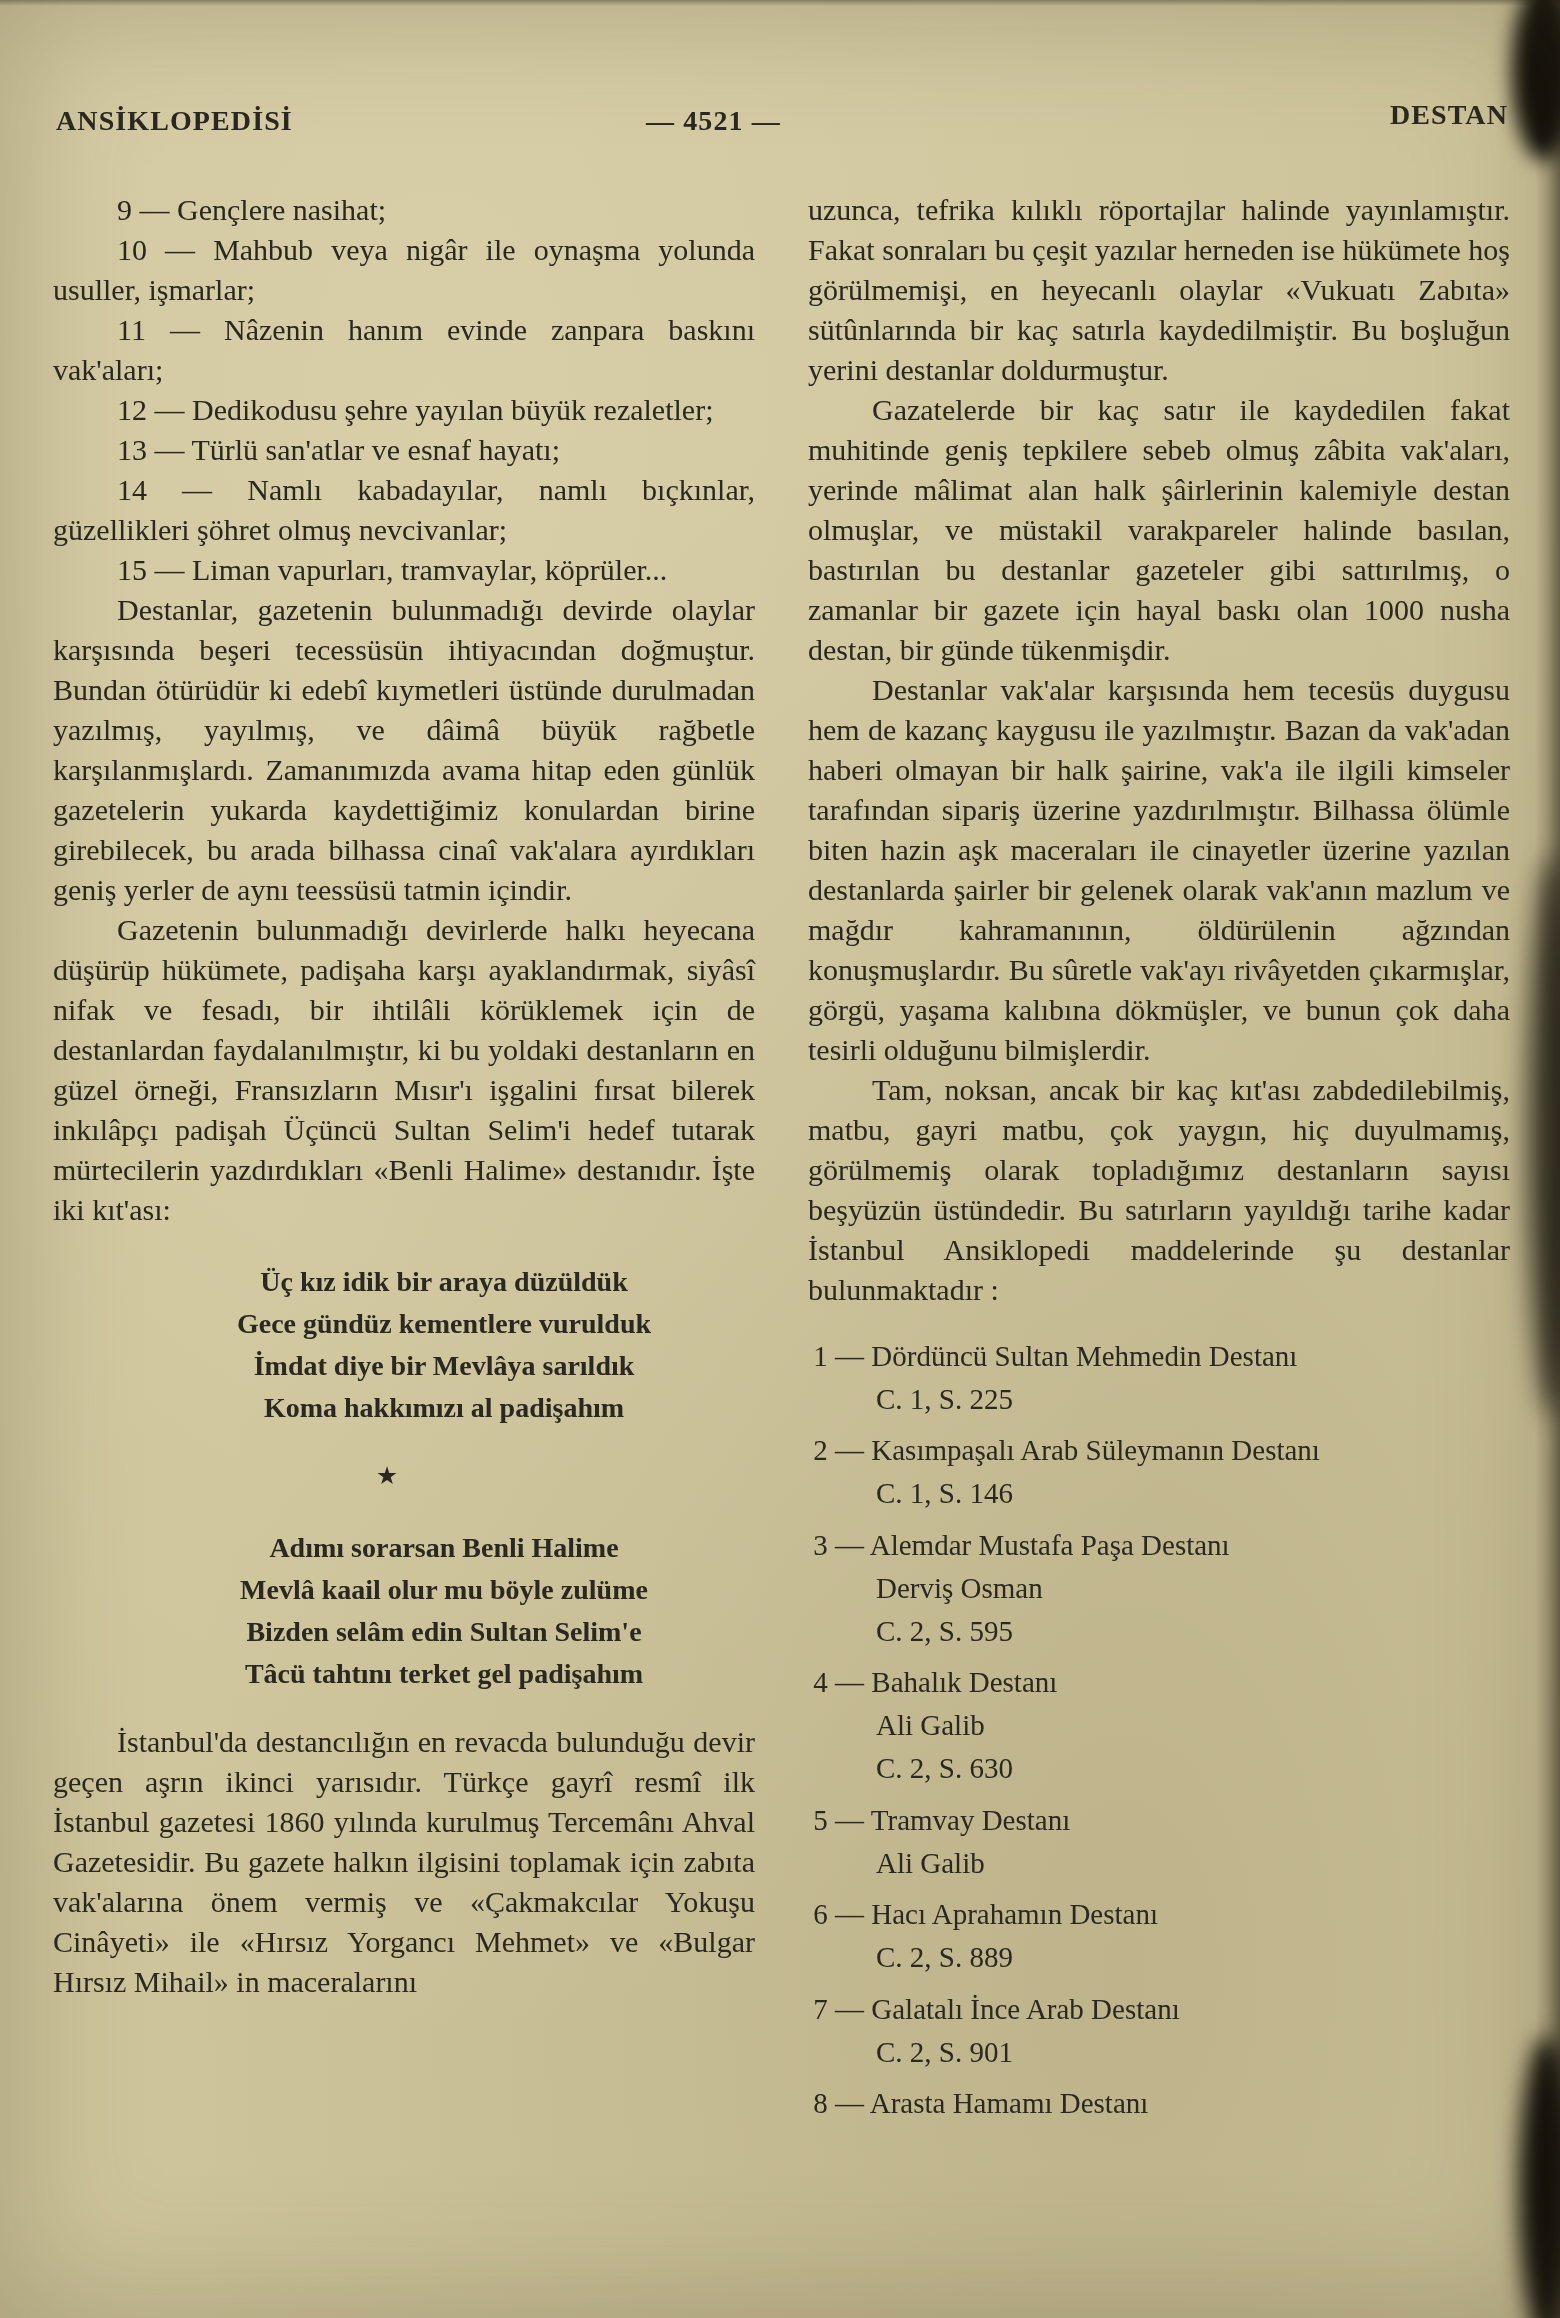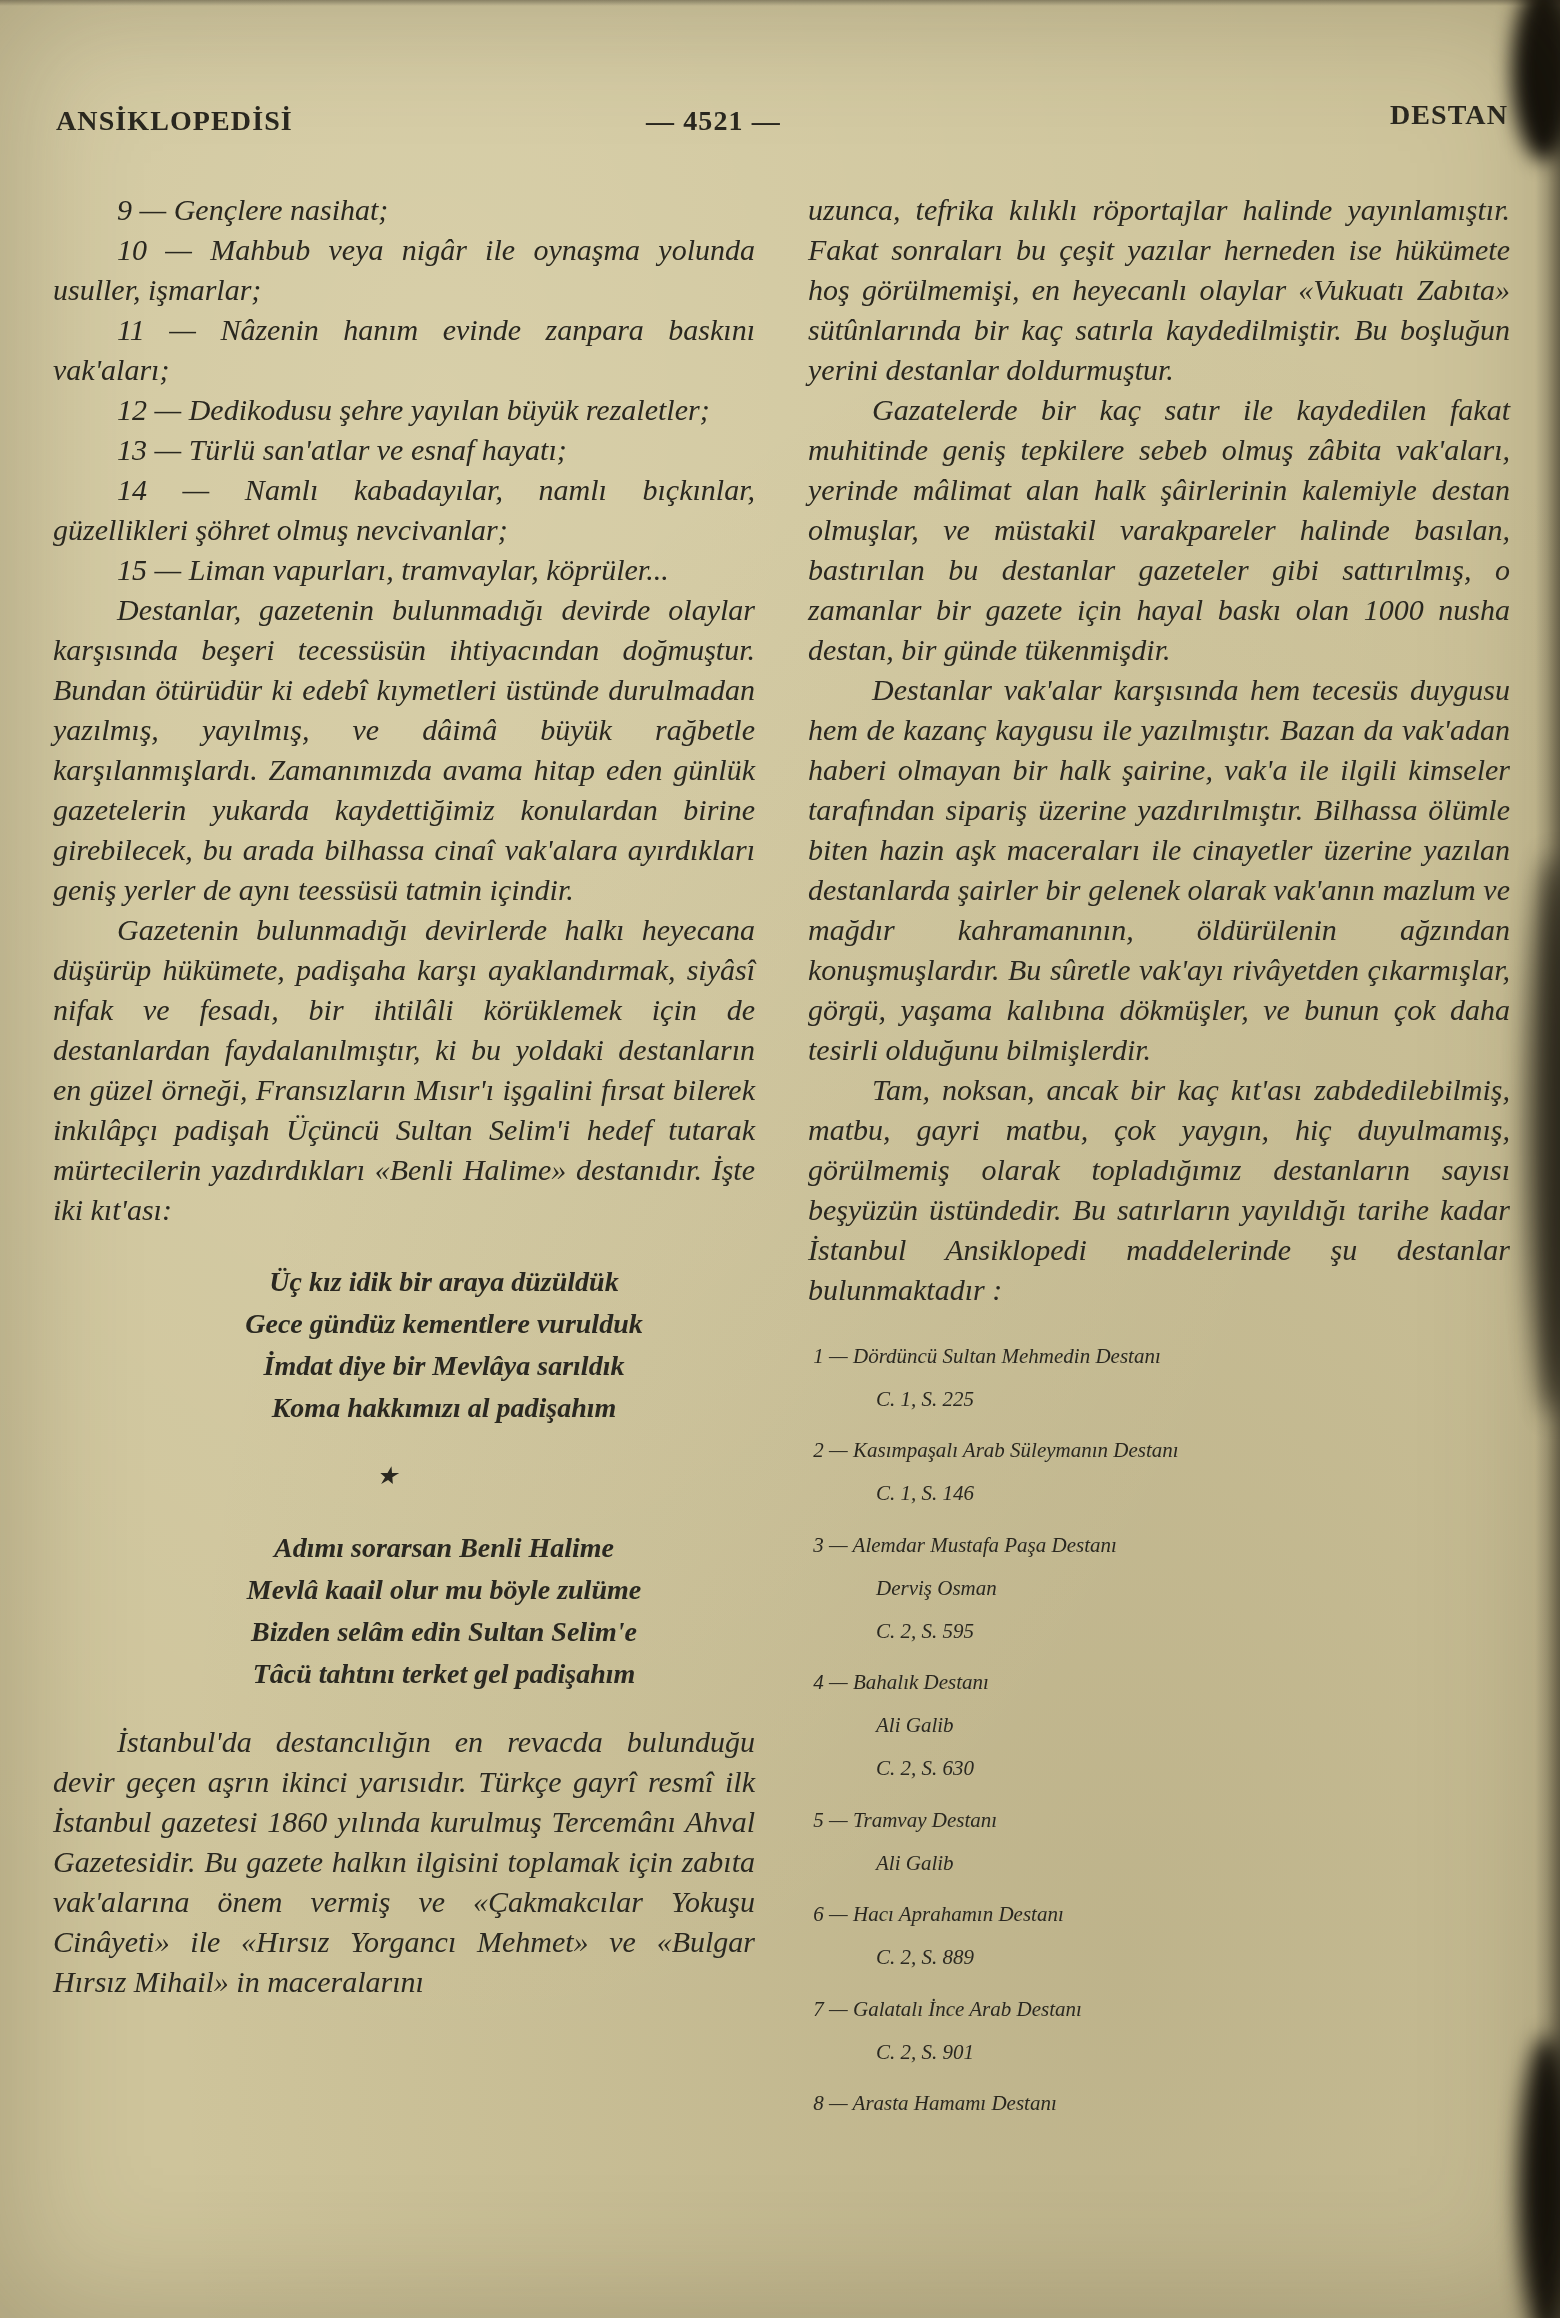--- a/index.html
+++ b/index.html
@@ -44,21 +44,20 @@
     display:flex;
     gap:53px;
     padding:31px 51px 0 53px;
   }
   .col{
     flex:1 1 0;
     min-width:0;
     font-size:30px;
     line-height:40px;
     text-align:justify;
-    font-style:italic;
   }
   .col p{margin:0;}
   .para{text-indent:64px;}
   .para.no-indent{text-indent:0;}
   .item{text-indent:64px;}
   
   .poem{
     margin:31px 0 27px 80px;
     font-weight:bold;
     font-size:28px;
@@ -68,21 +67,21 @@
   .poem-line{white-space:nowrap;}
   .star-separator{
     margin:26px 0 22.4px 80px;
     width:508px;
     text-align:center;
     font-size:24.6px;
   }
   
   .destan-list{
     margin-top:24.6px;
-    font-size:21px;
+    font-size:29px;
     line-height:43px;
     text-align:left;
   }
   .entry{margin-bottom:8.5px;}
   .entry-title{padding-left:5.3px;}
   .entry-sub{padding-left:68px;}
   
   .scan-edge-right{
     position:absolute;top:0;right:0;bottom:0;width:26px;
     background:linear-gradient(to left, rgba(24,20,13,0.55), rgba(24,20,13,0.18) 55%, transparent);

